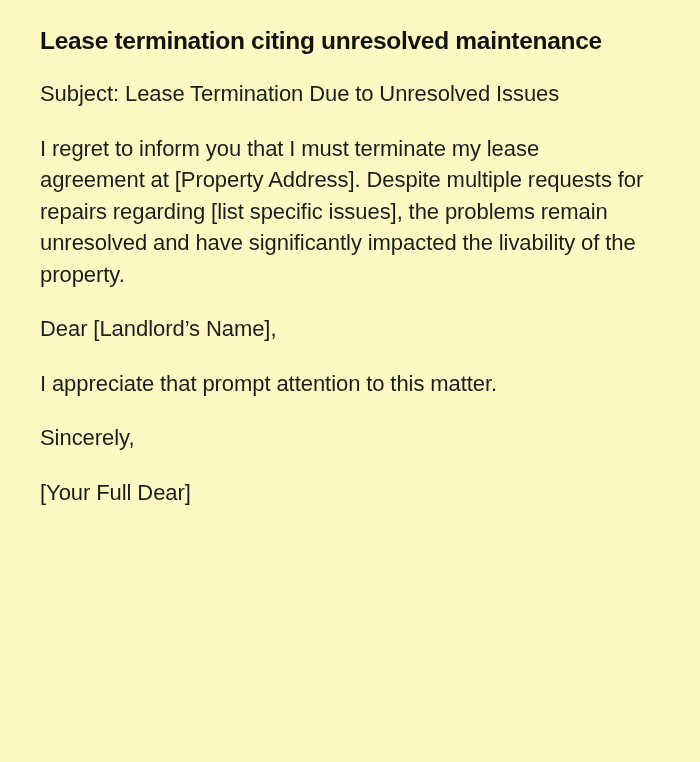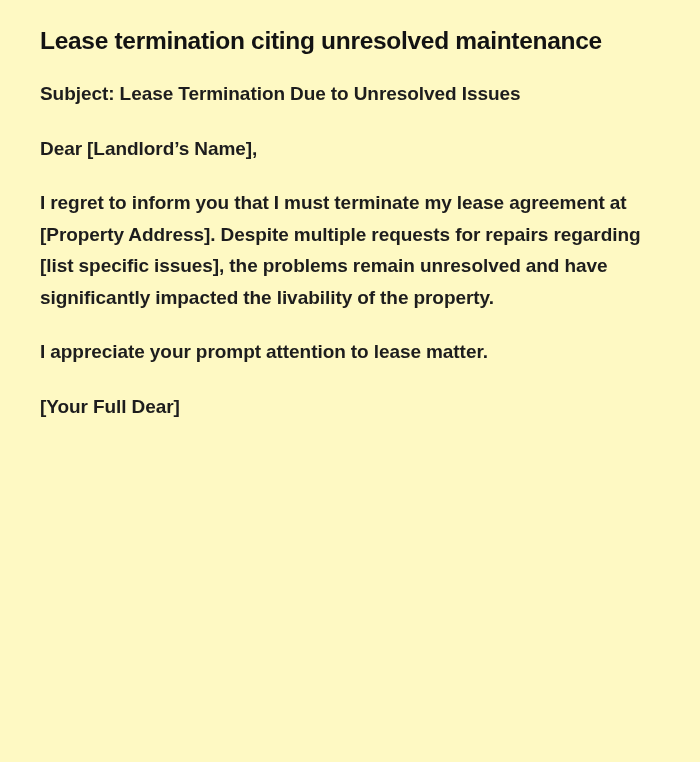--- a/index.html
+++ b/index.html
@@ -35,47 +35,48 @@
 
   .doc-body {
     font-size: 16.5px;
     line-height: 31.5px;
     color: #1d1d1d;
     max-width: 604px;
   }
 
   .doc-paragraph {
     margin: 0 0 23px 0;
-    font-size: 19px;
+    font-size: 22px;
     line-height: 31.5px;
-    font-weight: 700;
+    font-weight: 400;
     color: #1d1d1d;
     letter-spacing: -0.05px;
     word-spacing: -0.2px;
   }
 
   .doc-paragraph:last-child {
     margin-bottom: 0;
   }
 </style>
 </head>
 <body>
 
 <div class="document">
 
   <h1 class="doc-title">Lease termination citing unresolved maintenance</h1>
 
   <div class="doc-body">
 
     <p class="doc-paragraph">Subject: Lease Termination Due to Unresolved Issues</p>
 
+    <p class="doc-paragraph">I regret to inform you that I must terminate my lease agreement at [Property Address]. Despite multiple requests for repairs regarding [list specific issues], the problems remain unresolved and have significantly impacted the livability of the property.</p>
+
     <p class="doc-paragraph">Dear [Landlord’s Name],</p>
 
-    <p class="doc-paragraph">I regret to inform you that I must terminate my lease agreement at [Property Address]. Despite multiple requests for repairs regarding [list specific issues], the problems remain unresolved and have significantly impacted the livability of the property.</p>
 
+    <p class="doc-paragraph">I appreciate that prompt attention to this matter.</p>
 
-    <p class="doc-paragraph">I appreciate your prompt attention to lease matter.</p>
-
+    <p class="doc-paragraph">Sincerely,</p>
 
     <p class="doc-paragraph">[Your Full Dear]</p>
 
   </div>
 </div>
 
 </body></html>

